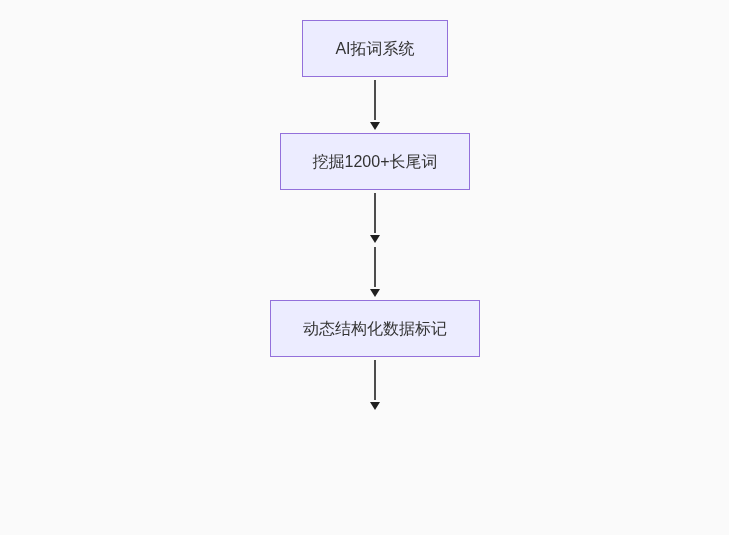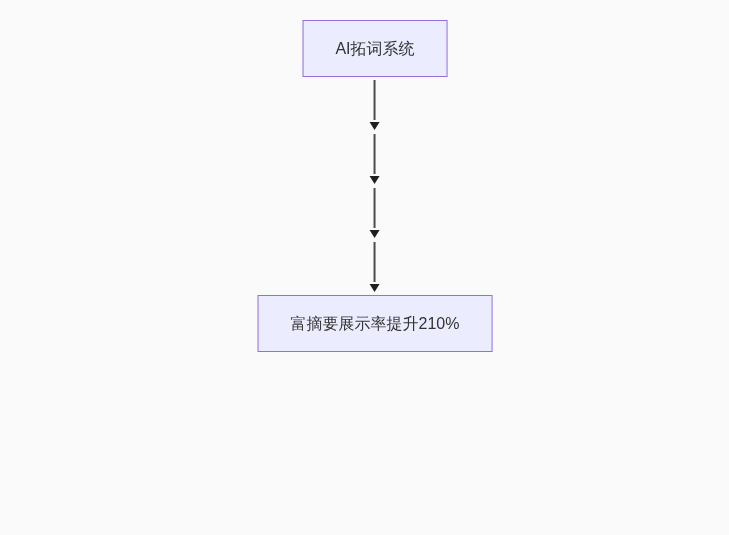--- a/index.html
+++ b/index.html
@@ -73,36 +73,39 @@
 
     <div class="node">
       <span>AI拓词系统</span>
     </div>
 
     <div class="arrow">
       <div class="line"></div>
       <div class="head"></div>
     </div>
 
-
-    <div class="arrow">
-      <div class="line"></div>
-      <div class="head"></div>
+    <div class="node">
+      <span>挖掘1200+长尾词</span>
     </div>
-
 
     <div class="arrow">
       <div class="line"></div>
       <div class="head"></div>
     </div>
 
 
     <div class="arrow">
       <div class="line"></div>
       <div class="head"></div>
     </div>
 
     <div class="node">
-      <span>富摘要展示率提升210%</span>
+      <span>动态结构化数据标记</span>
     </div>
+
+    <div class="arrow">
+      <div class="line"></div>
+      <div class="head"></div>
+    </div>
+
 
   </div>
 </div>
 
 </body></html>

